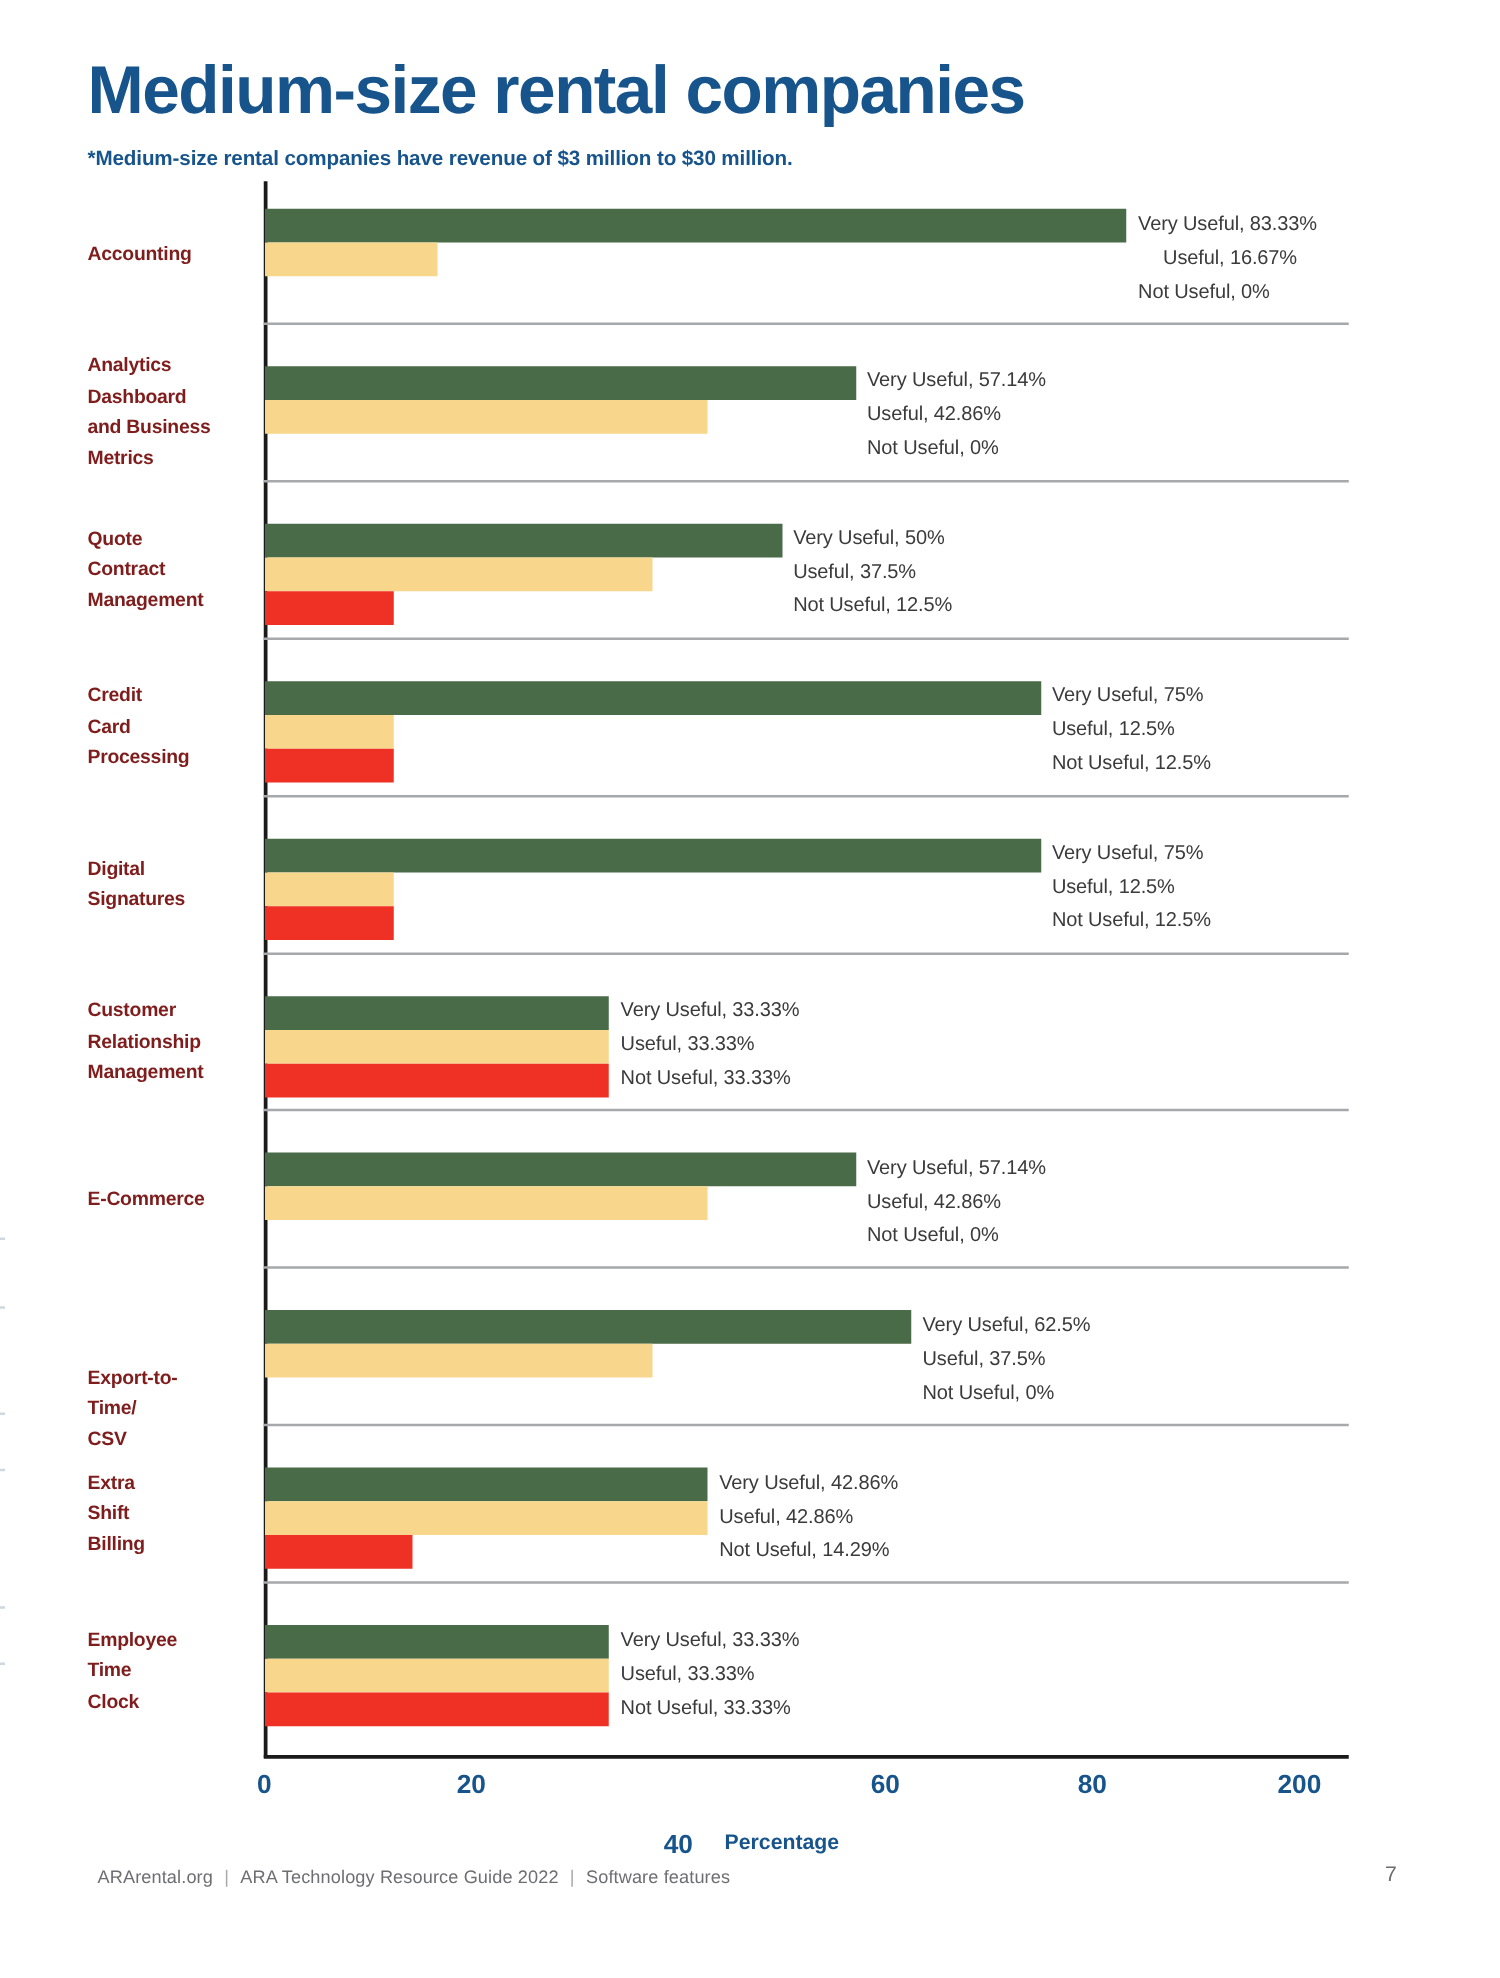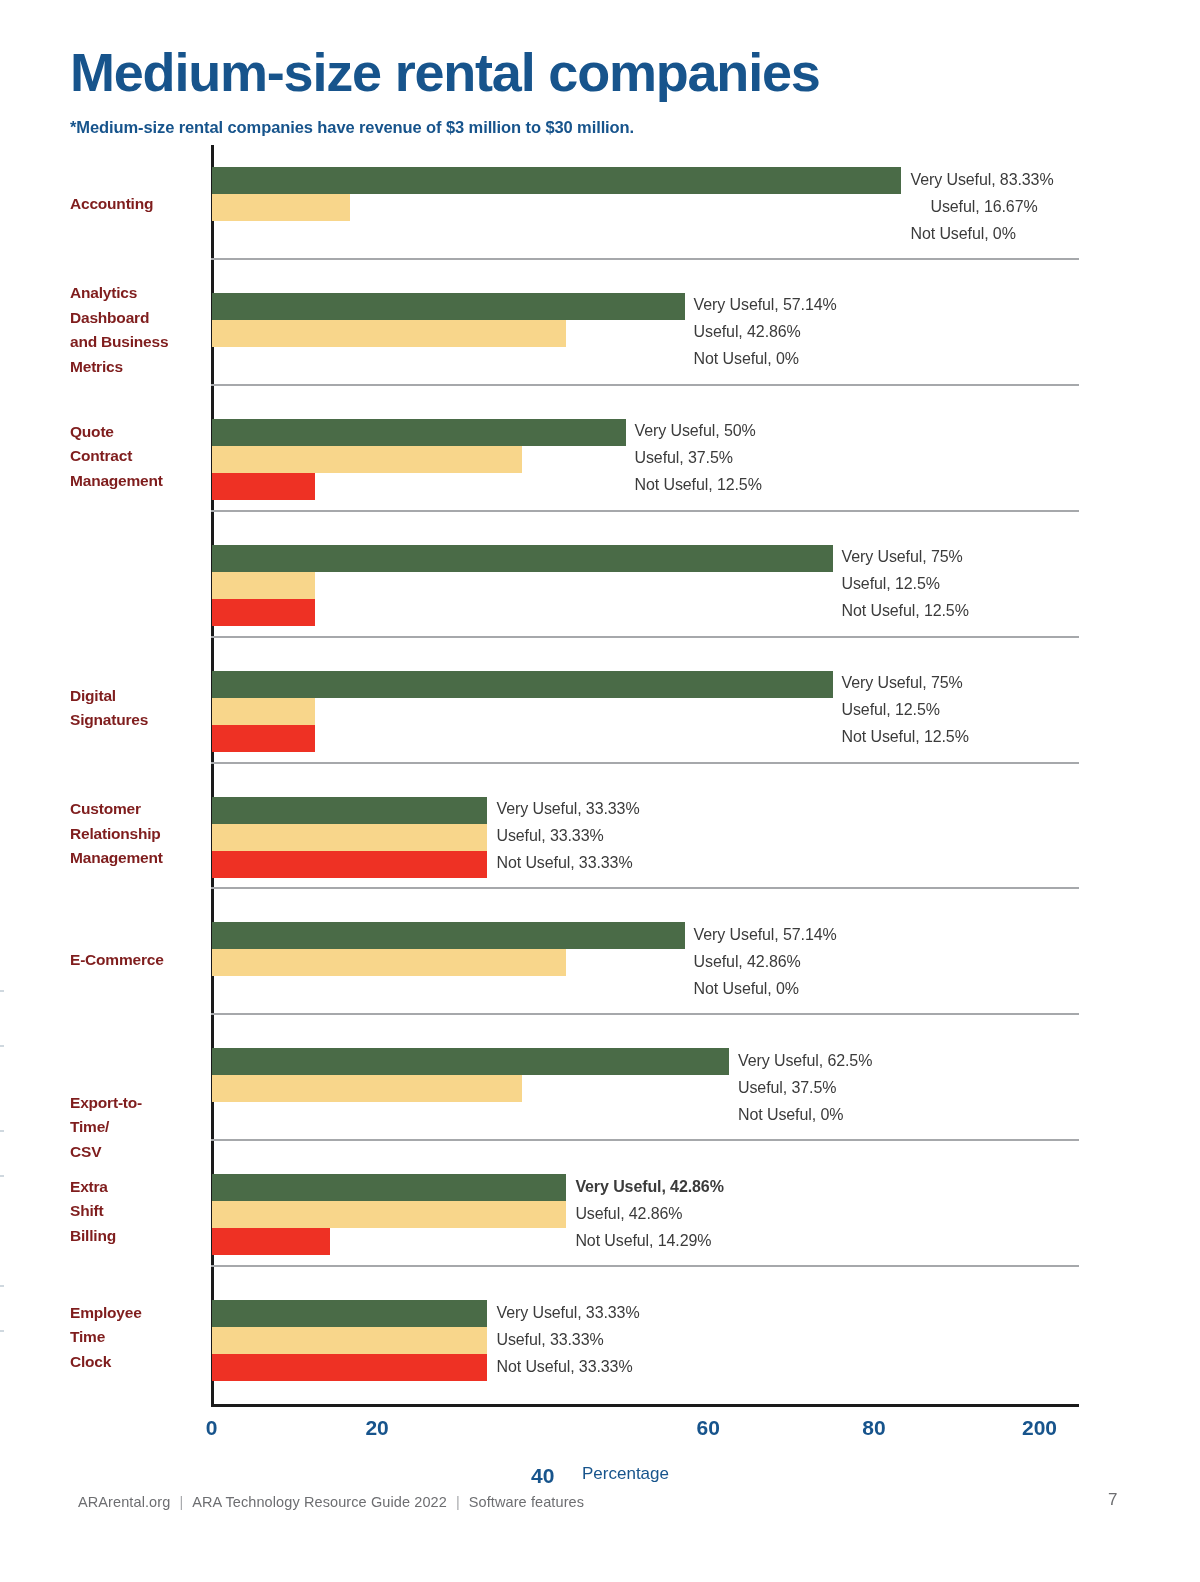--- a/index.html
+++ b/index.html
@@ -98,21 +98,21 @@
     position: absolute;
     font-size: 21px;
     font-weight: bold;
     color: #17548c;
     transform: translateX(-50%);
     white-space: nowrap;
   }
   .xaxis-title {
     position: absolute;
     font-size: 17px;
-    font-weight: normal;
+    font-weight: bold;
     color: #17548c;
     transform: translateX(-50%);
     white-space: nowrap;
   }
 
   
   .footer-text {
     position: absolute;
     left: 78px;
     top: 1494px;
@@ -172,20 +172,25 @@
       <div>Contract</div>
       <div>Management</div>
     </div>
     <div class="bar bar-vu" style="left: 211.5px; top: 418.8px; width: 414px; background: rgb(74, 107, 71);"></div>
     <div class="bar bar-u" style="left: 211.5px; top: 445.8px; width: 310.5px; background: rgb(248, 214, 139);"></div>
     <div class="bar bar-nu" style="left: 211.5px; top: 472.8px; width: 103.5px; background: rgb(238, 49, 36);"></div>
     <div class="dlabel" style="left: 634.5px; top: 422.3px;">Very Useful, 50%</div>
     <div class="dlabel" style="left: 634.5px; top: 449.3px;">Useful, 37.5%</div>
     <div class="dlabel" style="left: 634.5px; top: 476.3px;">Not Useful, 12.5%</div>
     <div class="sep" style="top: 509.7px;"></div>
+    <div class="cat-label" style="top: 545.45px;">
+      <div>Credit</div>
+      <div>Card</div>
+      <div>Processing</div>
+    </div>
     <div class="bar bar-vu" style="left: 211.5px; top: 544.7px; width: 621px; background: rgb(74, 107, 71);"></div>
     <div class="bar bar-u" style="left: 211.5px; top: 571.7px; width: 103.5px; background: rgb(248, 214, 139);"></div>
     <div class="bar bar-nu" style="left: 211.5px; top: 598.7px; width: 103.5px; background: rgb(238, 49, 36);"></div>
     <div class="dlabel" style="left: 841.5px; top: 548.2px;">Very Useful, 75%</div>
     <div class="dlabel" style="left: 841.5px; top: 575.2px;">Useful, 12.5%</div>
     <div class="dlabel" style="left: 841.5px; top: 602.2px;">Not Useful, 12.5%</div>
     <div class="sep" style="top: 635.6px;"></div>
     <div class="cat-label" style="top: 683.6px;">
       <div>Digital</div>
       <div>Signatures</div>
@@ -230,21 +235,21 @@
     <div class="dlabel" style="left: 738px; top: 1105.8px;">Not Useful, 0%</div>
     <div class="sep" style="top: 1139.2px;"></div>
     <div class="cat-label" style="top: 1174.95px;">
       <div>Extra</div>
       <div>Shift</div>
       <div>Billing</div>
     </div>
     <div class="bar bar-vu" style="left: 211.5px; top: 1174.2px; width: 354.881px; background: rgb(74, 107, 71);"></div>
     <div class="bar bar-u" style="left: 211.5px; top: 1201.2px; width: 354.881px; background: rgb(248, 214, 139);"></div>
     <div class="bar bar-nu" style="left: 211.5px; top: 1228.2px; width: 118.321px; background: rgb(238, 49, 36);"></div>
-    <div class="dlabel" style="left: 575.381px; top: 1177.7px; font-weight: bold;">Very Useful, 42.86%</div>
+    <div class="dlabel" style="left: 575.381px; top: 1177.7px;">Very Useful, 42.86%</div>
     <div class="dlabel" style="left: 575.381px; top: 1204.7px;">Useful, 42.86%</div>
     <div class="dlabel" style="left: 575.381px; top: 1231.7px;">Not Useful, 14.29%</div>
     <div class="sep" style="top: 1265.1px;"></div>
     <div class="cat-label" style="top: 1300.85px;">
       <div>Employee</div>
       <div>Time</div>
       <div>Clock</div>
     </div>
     <div class="bar bar-vu" style="left: 211.5px; top: 1300.1px; width: 275.972px; background: rgb(74, 107, 71);"></div>
     <div class="bar bar-u" style="left: 211.5px; top: 1327.1px; width: 275.972px; background: rgb(248, 214, 139);"></div>

